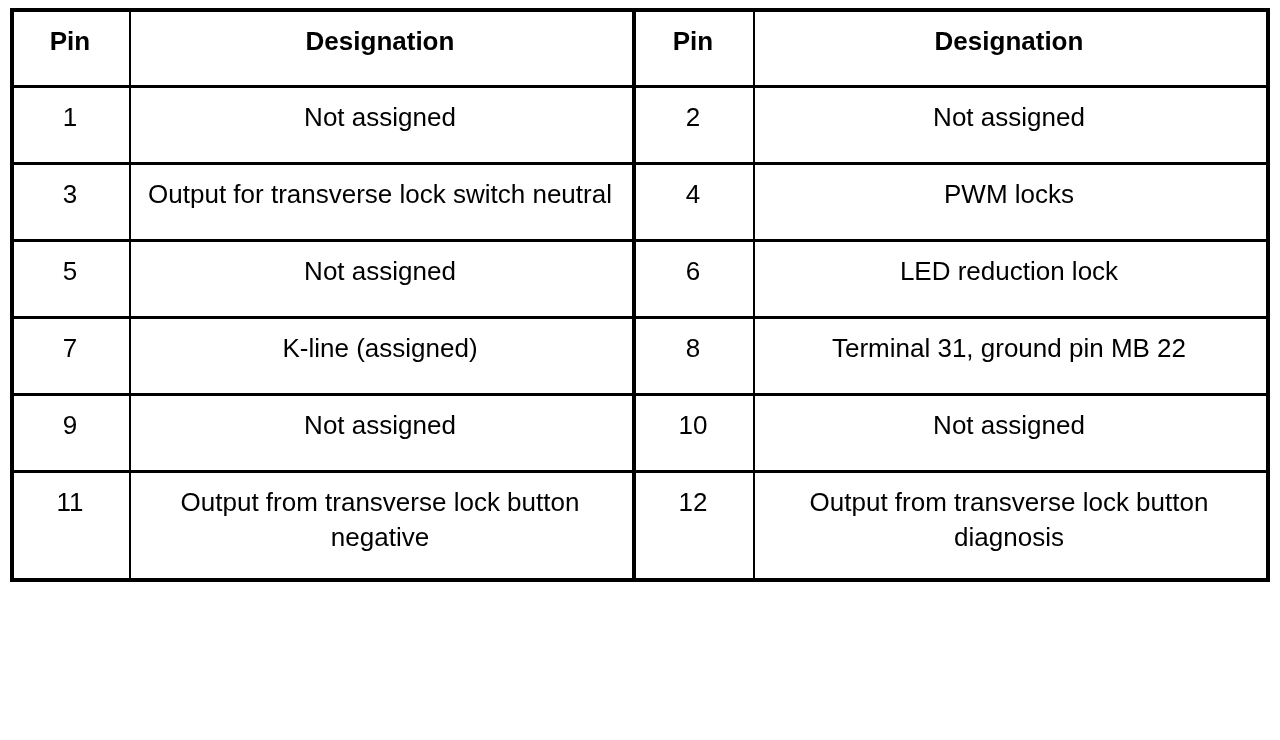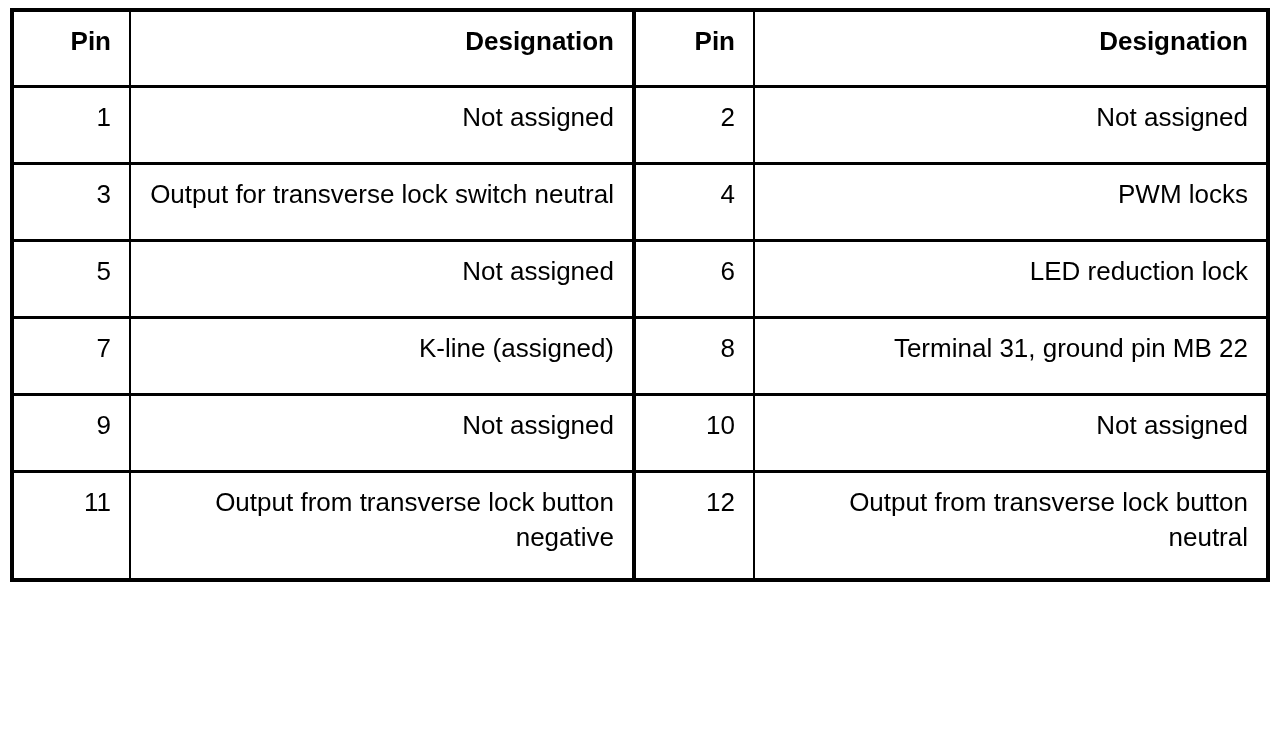--- a/index.html
+++ b/index.html
@@ -18,21 +18,21 @@
     margin: 8px 0 0 10px;
     width: 1256px;
     border: 4px solid #000000;
   }
   table.pin-table th,
   table.pin-table td {
     border-style: solid;
     border-color: #000000;
     border-width: 3px 2px;
     vertical-align: top;
-    text-align: right;
+    text-align: center;
     padding: 12px 18px 8px 15px;
     font-size: 26px;
     line-height: 1.35;
     overflow: hidden;
   }
   table.pin-table th {
     font-weight: bold;
   }
   
   table.pin-table .mid-divider {
@@ -86,16 +86,16 @@
     <tr class="data-row">
       <td>9</td>
       <td>Not assigned</td>
       <td class="mid-divider">10</td>
       <td>Not assigned</td>
     </tr>
     <tr class="tall-row">
       <td>11</td>
       <td>Output from transverse lock button negative</td>
       <td class="mid-divider">12</td>
-      <td>Output from transverse lock button neutral</td>
+      <td>Output from transverse lock button diagnosis</td>
     </tr>
   </tbody>
 </table>
 
 </body></html>

